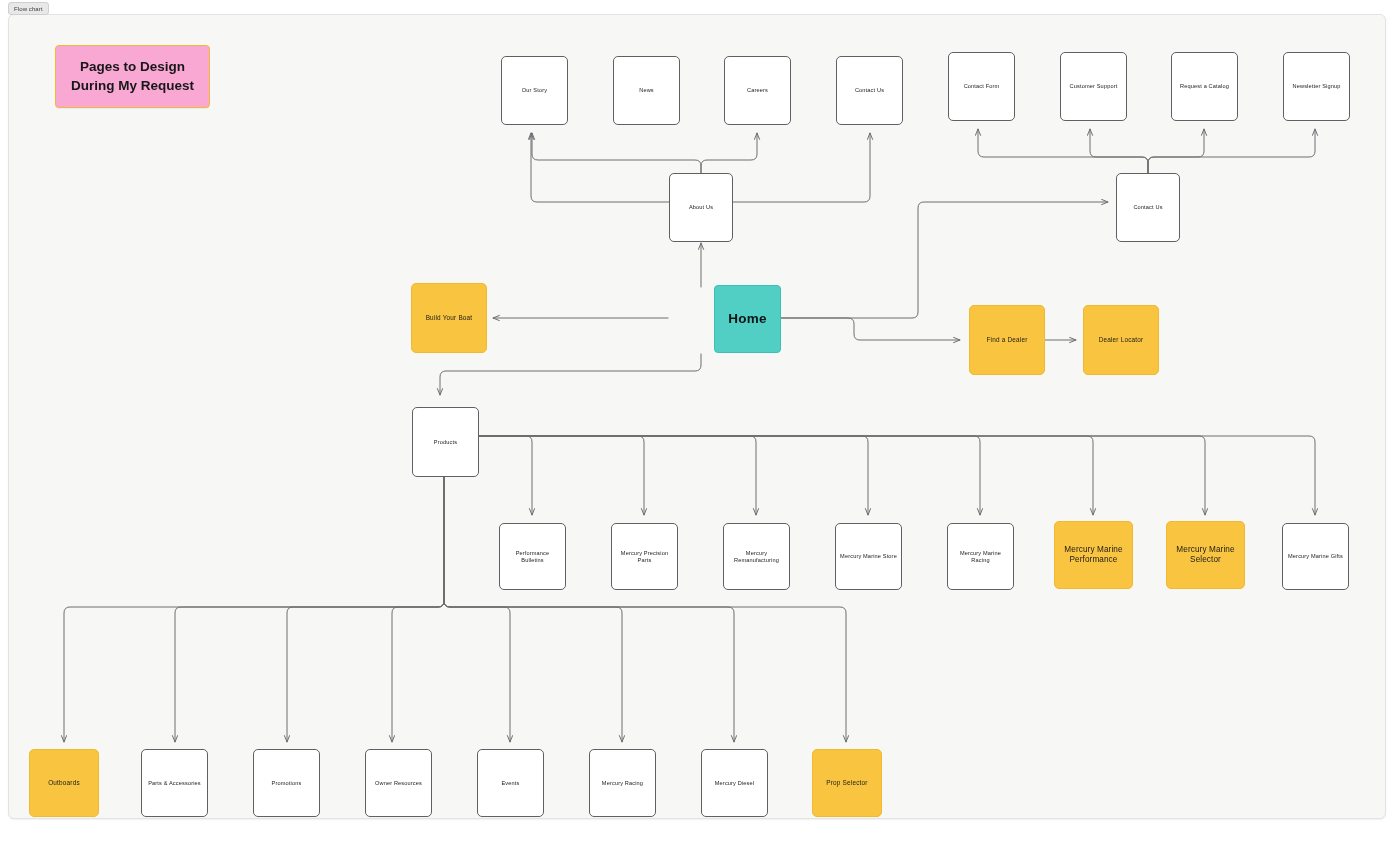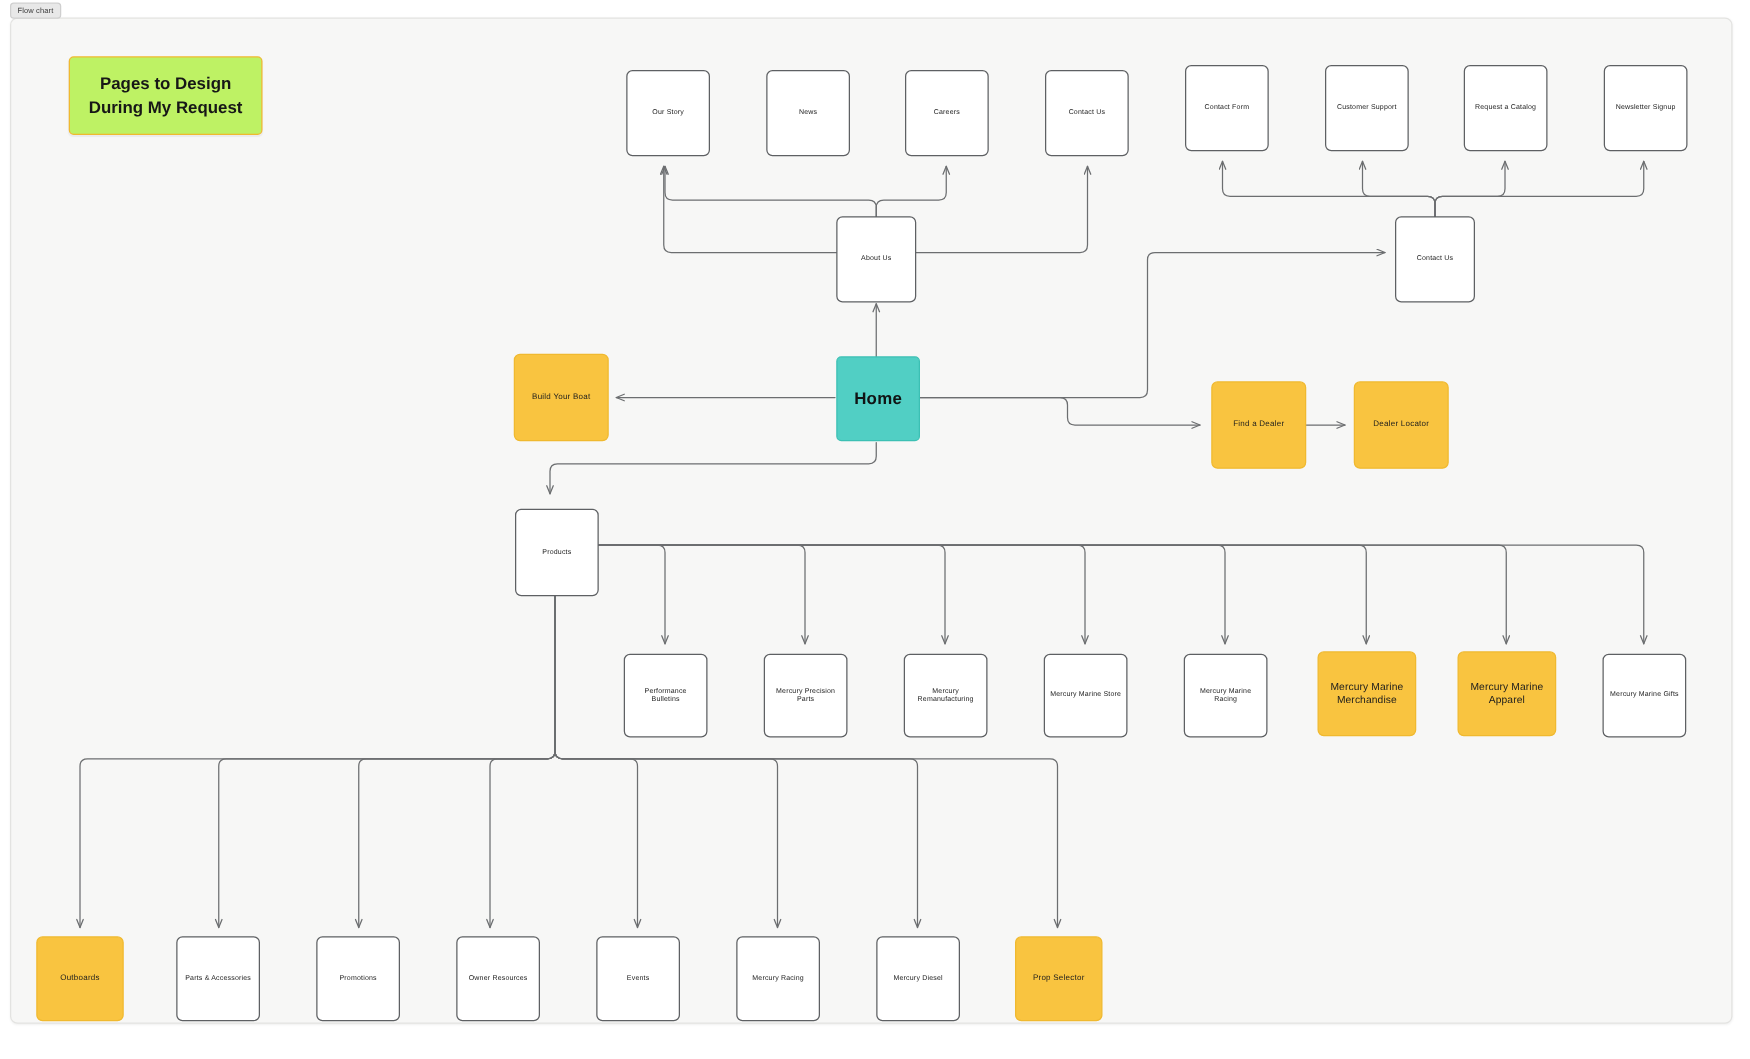--- a/index.html
+++ b/index.html
@@ -83,23 +83,24 @@
     letter-spacing: .1px;
   }
   .node.home {
     background: #51cfc4;
     border: 1px solid #3cc0b4;
     color: #101414;
     font-size: 13.5px;
     font-weight: 700;
     letter-spacing: .2px;
     border-radius: 4px;
+    margin-left: 45px;
   }
   .node.title-card {
-    background: #bef264;
+    background: #f9a8d4;
     border: 1px solid #f0b92f;
     color: #171717;
     font-size: 13.5px;
     font-weight: 700;
     line-height: 1.35;
     border-radius: 4px;
     box-shadow: 0 1px 1px rgba(0,0,0,.05);
   }
   .node .lbl { display: block; width: 100%; }
   .node .lbl .l2 { display: block; }
@@ -254,27 +255,27 @@
     </div>
     <div class="node plain" style="left:938px; top:508px; width:67px; height:67px;">
       <span class="lbl">
         <span>Mercury Marine</span>
         <span class="l2">Racing</span>
       </span>
     </div>
     <div class="node accent md" style="left:1045px; top:506px; width:79px; height:68px;">
       <span class="lbl">
         <span>Mercury Marine</span>
-        <span class="l2">Merchandise</span>
+        <span class="l2">Performance</span>
       </span>
     </div>
     <div class="node accent md" style="left:1157px; top:506px; width:79px; height:68px;">
       <span class="lbl">
         <span>Mercury Marine</span>
-        <span class="l2">Apparel</span>
+        <span class="l2">Selector</span>
       </span>
     </div>
     <div class="node plain" style="left:1273px; top:508px; width:67px; height:67px;">
       <span class="lbl">
         <span>Mercury Marine Gifts</span>
         <span class="l2"></span>
       </span>
     </div>
 
     <div class="node accent sm" style="left:20px; top:734px; width:70px; height:68px;">

